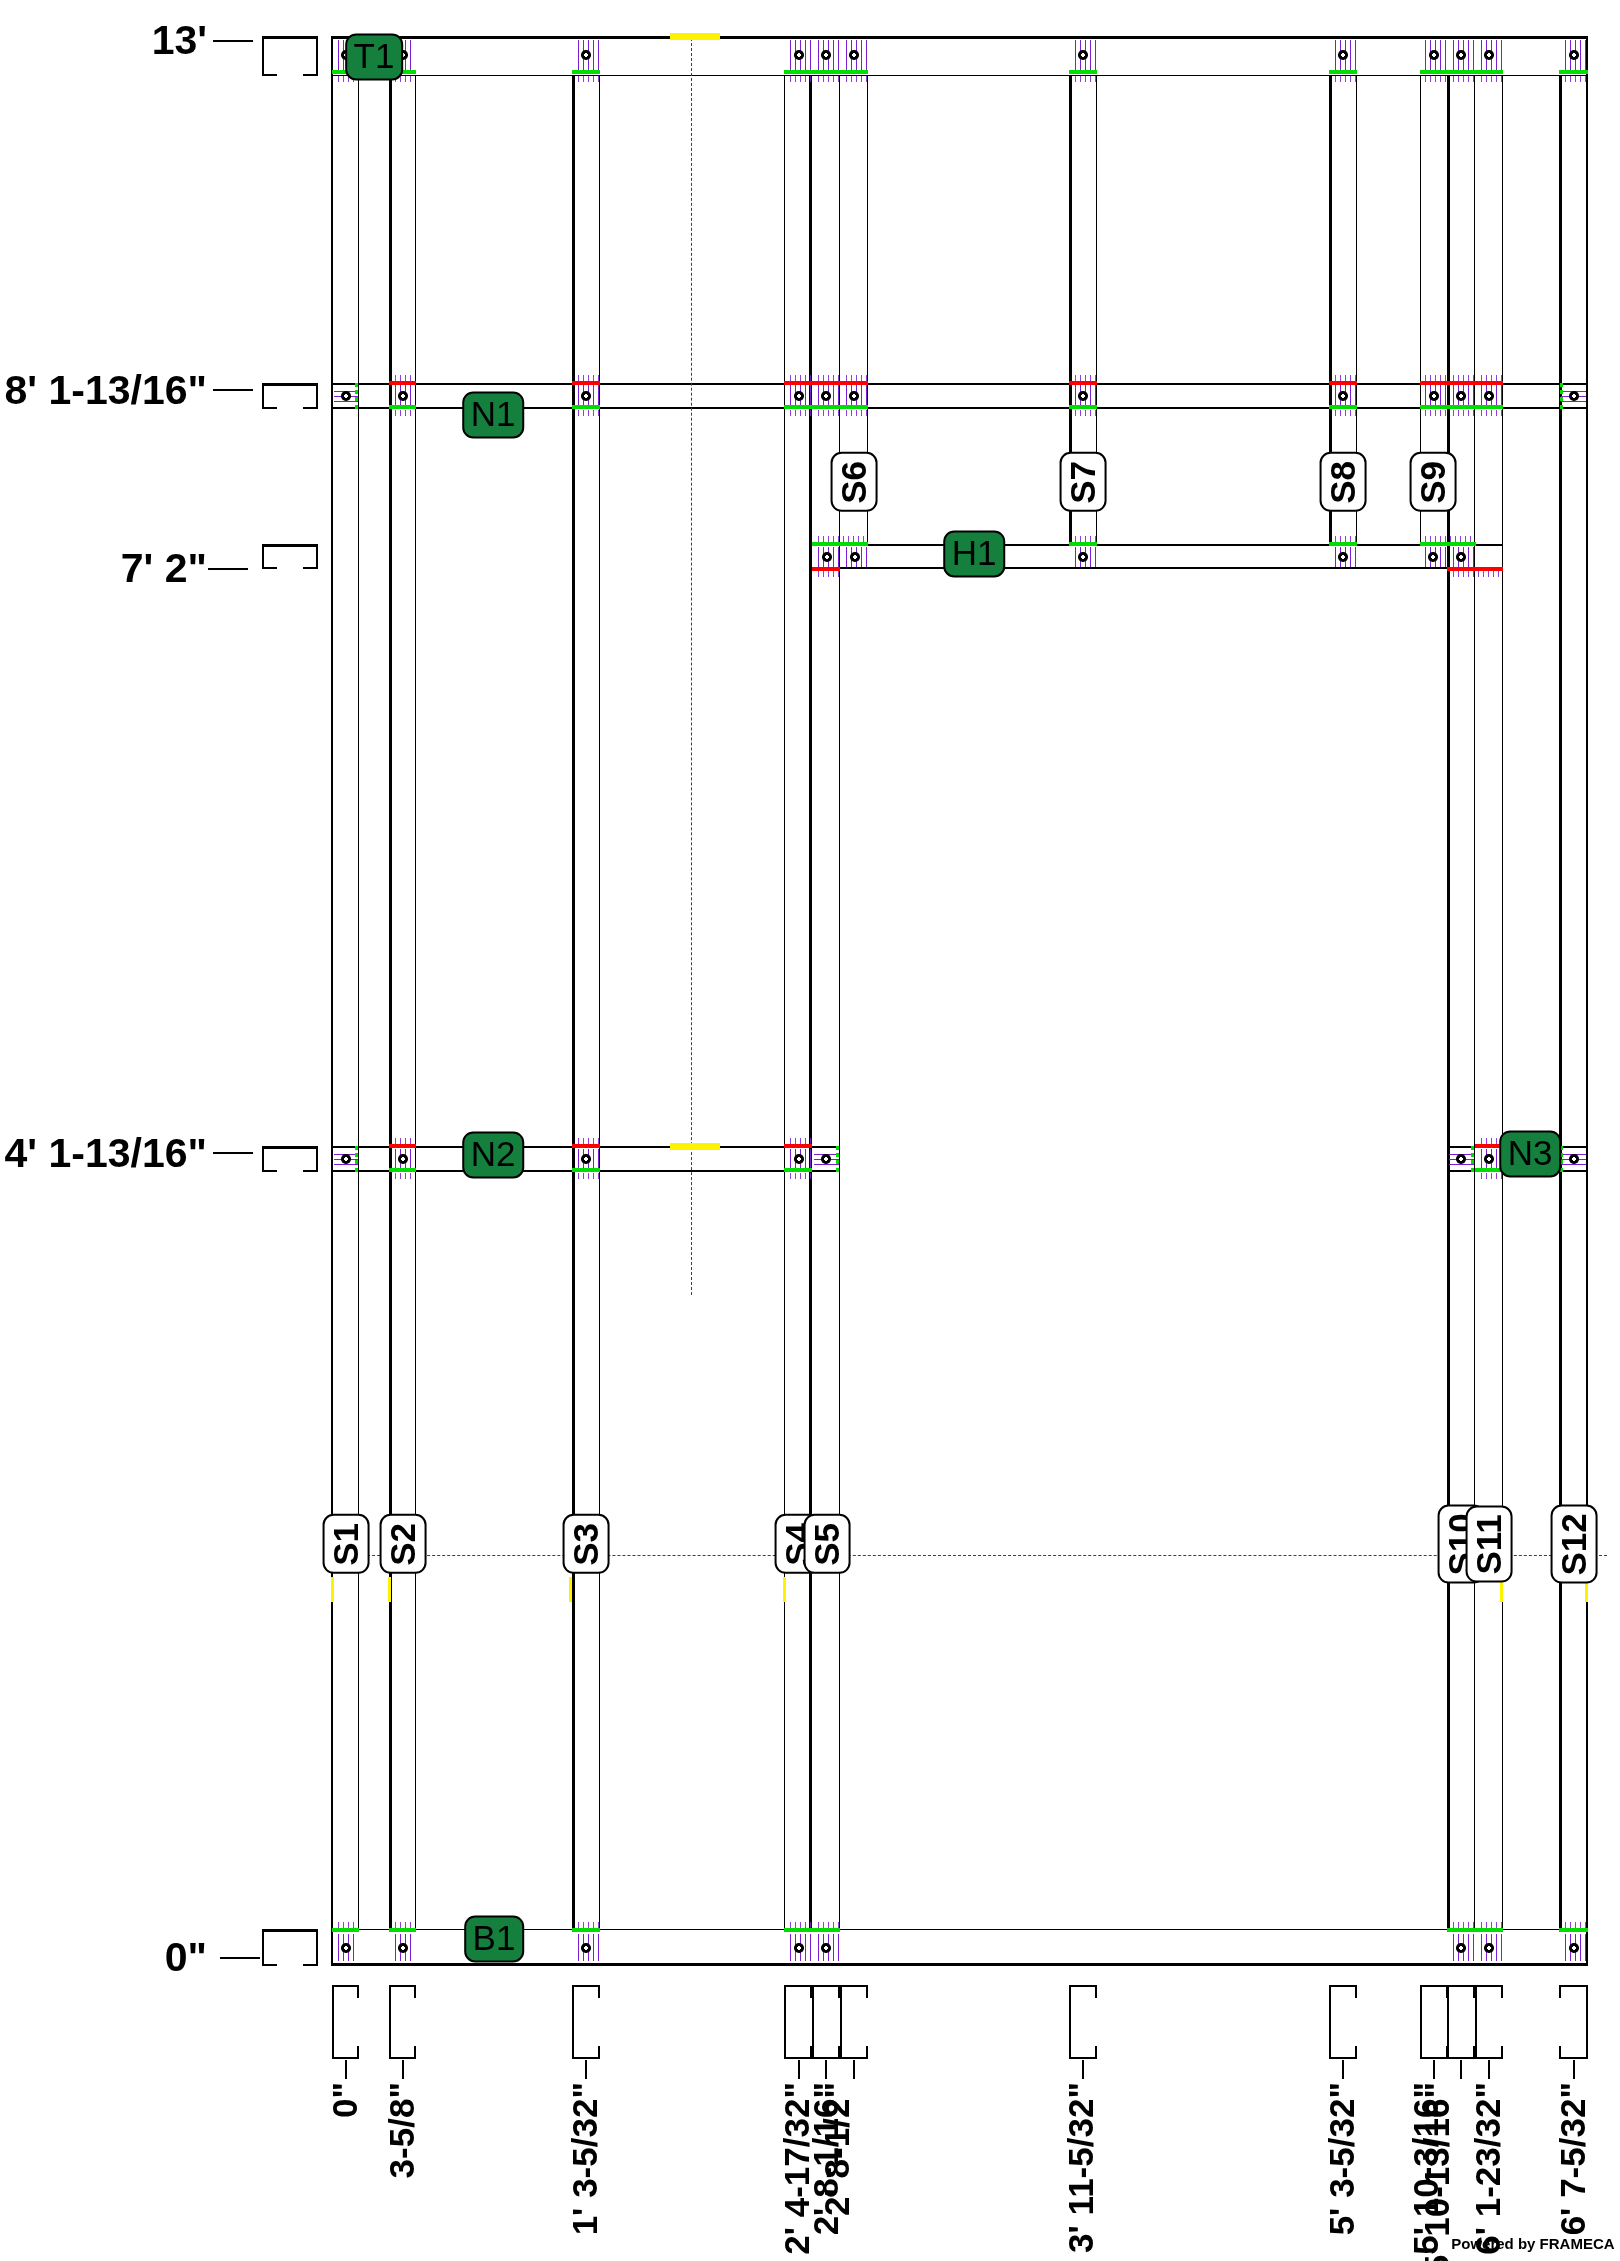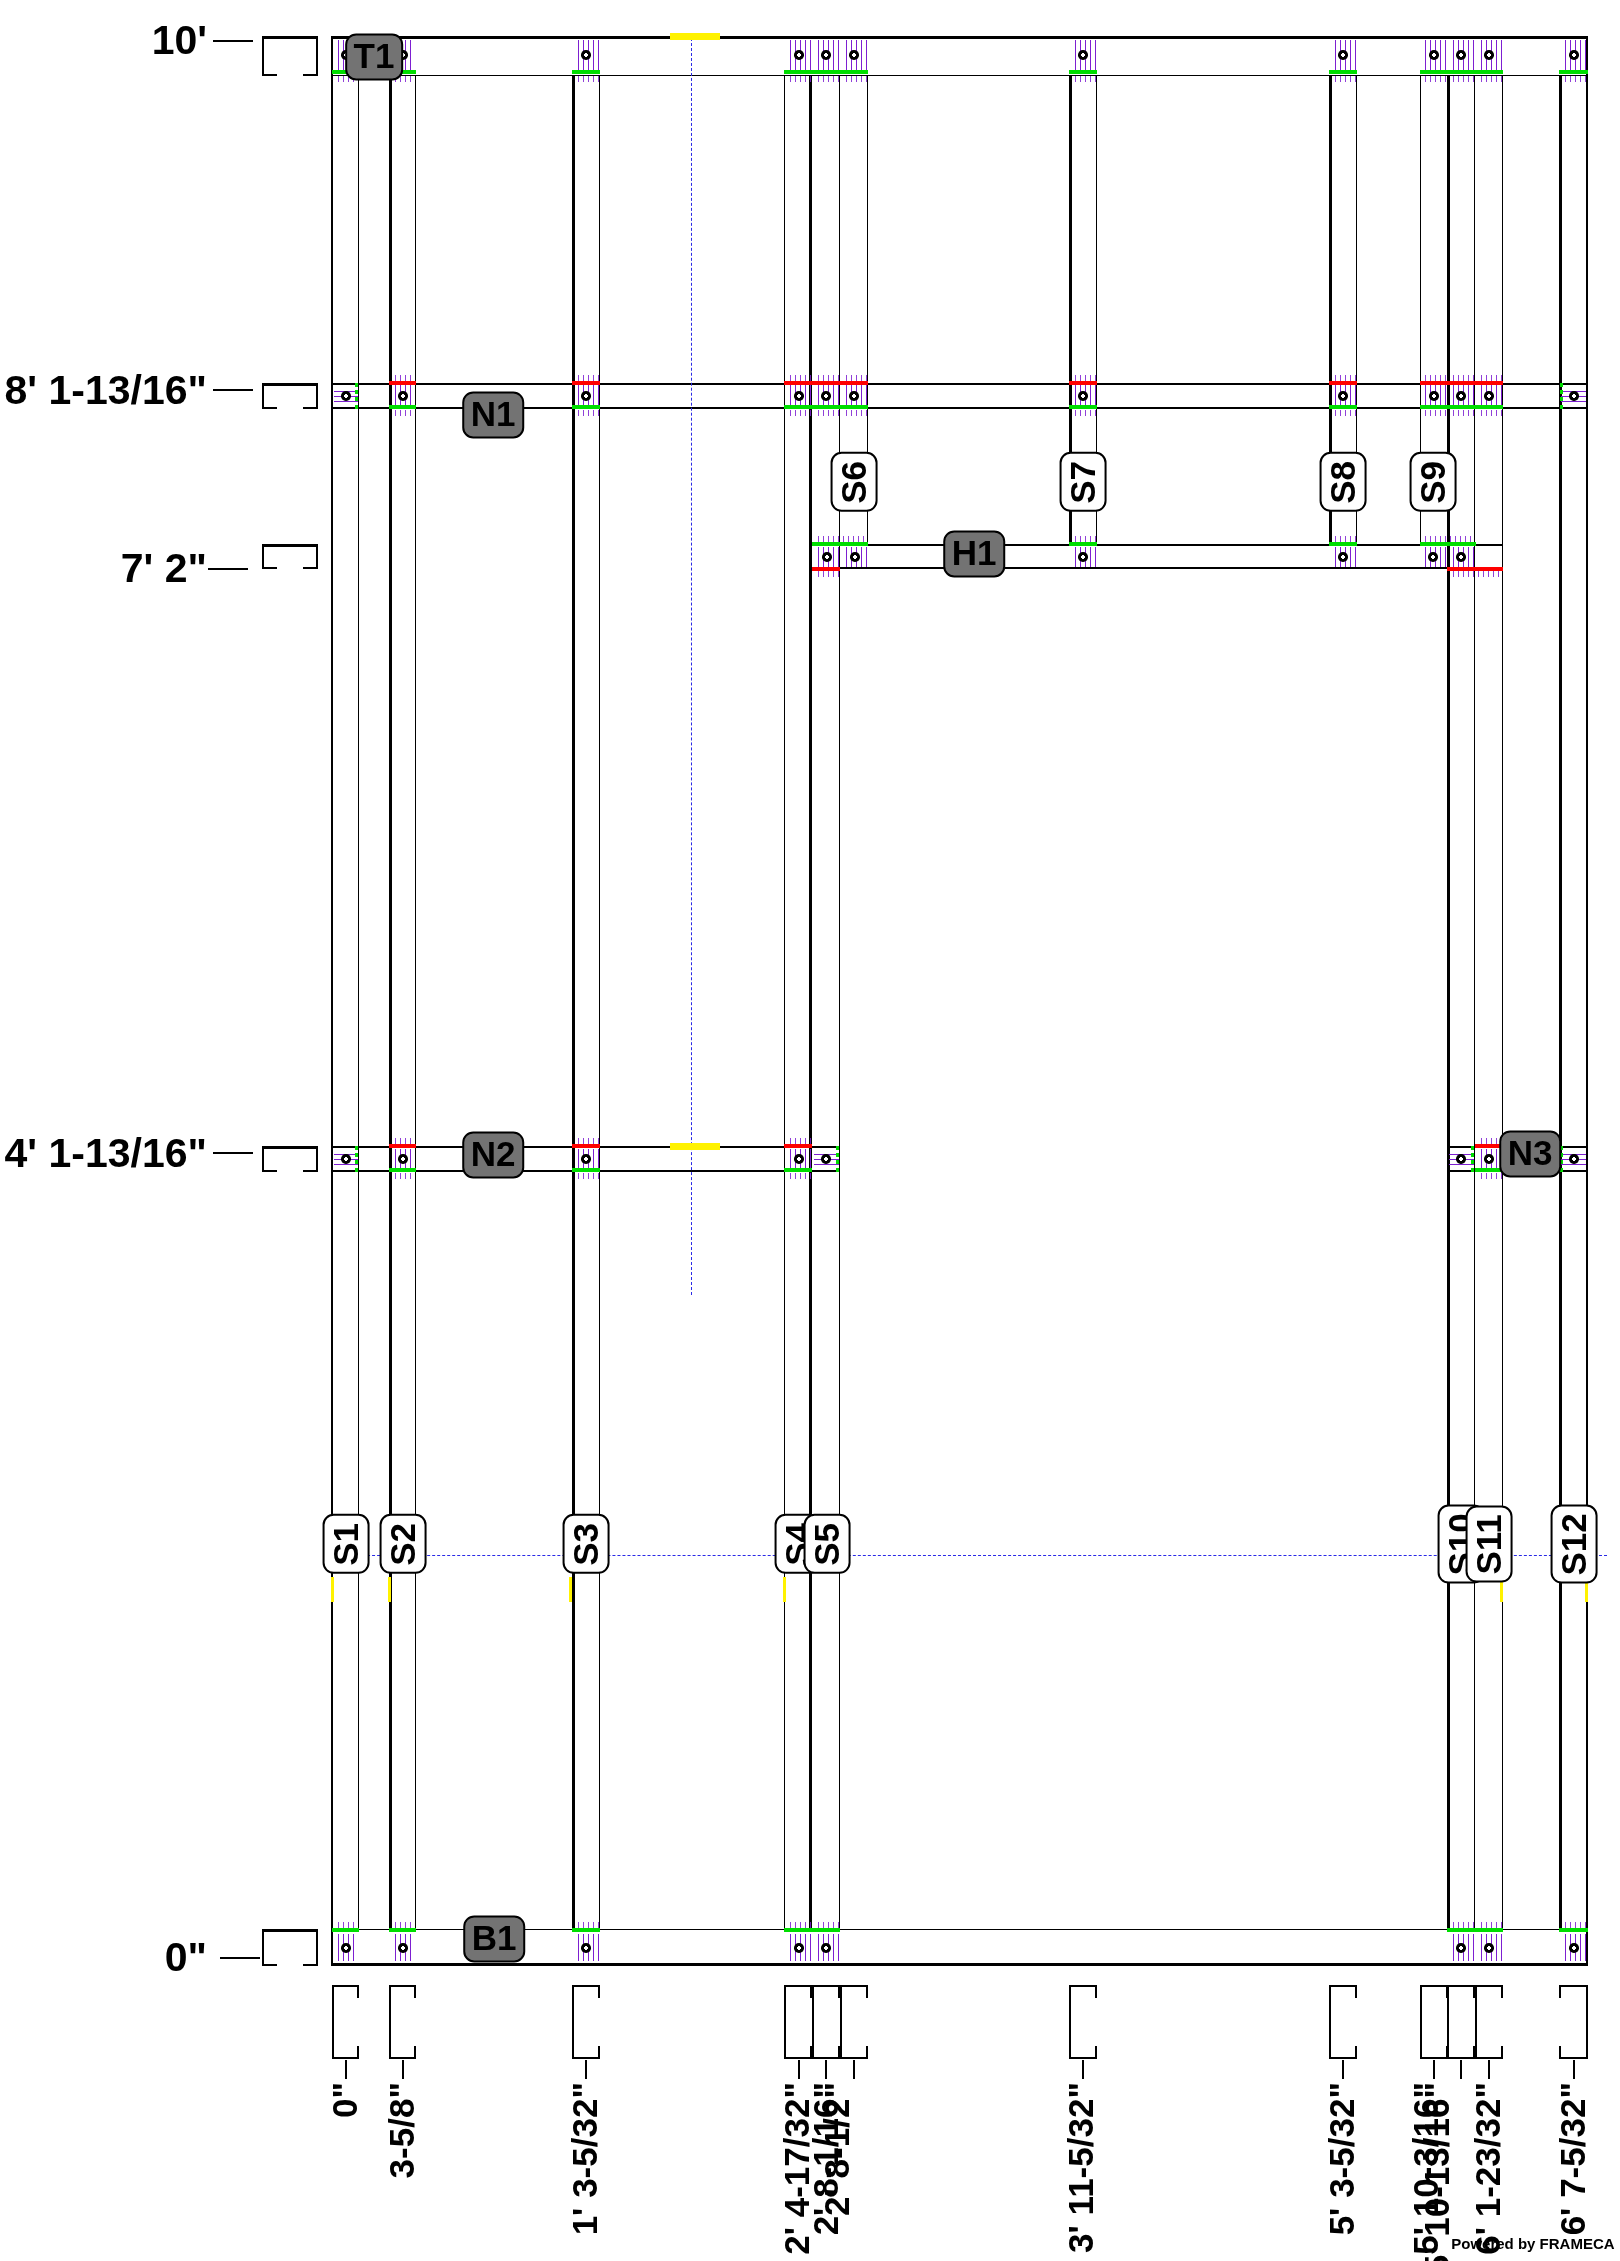--- a/index.html
+++ b/index.html
@@ -13,21 +13,21 @@
   .hatchV{position:absolute;background:repeating-linear-gradient(90deg,transparent 0 3.6px,var(--hatch) 3.6px 5px)}
   .hatchH{position:absolute;background:repeating-linear-gradient(0deg,transparent 0 3.6px,var(--hatch) 3.6px 5px)}
   .fr{position:absolute;background:repeating-linear-gradient(90deg,transparent 0 3.6px,var(--hatch) 3.6px 5px);opacity:.85}
   .gbar{position:absolute;background:var(--ok)}
   .rbar{position:absolute;background:var(--cut)}
   .gdash{position:absolute;width:3.2px;background:repeating-linear-gradient(180deg,var(--ok) 0 4px,transparent 4px 7.2px)}
   .dot{position:absolute;width:9.5px;height:9.5px;border-radius:50%;background:radial-gradient(circle,#fff 0 1.6px,#000 1.6px)}
   .yel{position:absolute;background:var(--hl)}
   .dashV{position:absolute;width:0;border-left:1.6px dashed var(--cl)}
   .dashH{position:absolute;height:0;border-top:1.6px dashed var(--cl)}
-  .boxlbl{position:absolute;background:#737373;border:2.4px solid #000;border-radius:11px;font-weight:bold;
+  .boxlbl{position:absolute;background:#15803d;border:2.4px solid #000;border-radius:11px;font-weight:normal;
           font-size:35px;line-height:1.05;padding:3.2px 6.4px;white-space:nowrap;transform:translate(-50%,-50%);z-index:5}
   .boxlblV{position:absolute;background:#fff;border:2.4px solid #000;border-radius:11px;font-weight:bold;
           font-size:35px;line-height:1.05;padding:6.4px 3.2px;white-space:nowrap;writing-mode:vertical-rl;
           transform:translate(-50%,-50%) rotate(180deg);z-index:5}
   .dimtext{position:absolute;font-size:41px;font-weight:bold;line-height:1;text-align:right;width:207px}
   .botlbl{position:absolute;font-size:35px;font-weight:bold;line-height:1;white-space:nowrap;
           writing-mode:vertical-rl;transform:rotate(180deg)}
   .cdown{position:absolute;border:2.4px solid #000;border-top-width:3.2px;border-bottom:0}
   .cright{position:absolute;border:2.4px solid #000;border-right:0}
   .cleft{position:absolute;border:2.4px solid #000;border-left:0}
@@ -295,21 +295,21 @@
     <div class="boxlblV" style="left: 586px; top: 1544px;">S3</div>
     <div class="boxlblV" style="left: 798px; top: 1544px;">S4</div>
     <div class="boxlblV" style="left: 827px; top: 1544px;">S5</div>
     <div class="boxlblV" style="left: 854px; top: 482px;">S6</div>
     <div class="boxlblV" style="left: 1083px; top: 482px;">S7</div>
     <div class="boxlblV" style="left: 1343px; top: 482px;">S8</div>
     <div class="boxlblV" style="left: 1433px; top: 482px;">S9</div>
     <div class="boxlblV" style="left: 1461px; top: 1544px;">S10</div>
     <div class="boxlblV" style="left: 1489px; top: 1544px;">S11</div>
     <div class="boxlblV" style="left: 1574px; top: 1544px;">S12</div>
-    <div class="dimtext" style="left: 0px; top: 20px;">10'</div>
+    <div class="dimtext" style="left: 0px; top: 20px;">13'</div>
     <div class="hline" style="left: 213px; top: 40px; width: 40px; height: 1.6px;"></div>
     <div class="cdown" style="left: 262px; top: 36px; width: 56px; height: 40px;">
       <span class="lipL"></span>
       <span class="lipR"></span>
     </div>
     <div class="dimtext" style="left: 0px; top: 370px;">8' 1-13/16"</div>
     <div class="hline" style="left: 213px; top: 389px; width: 40px; height: 1.6px;"></div>
     <div class="cdown" style="left: 262px; top: 383px; width: 56px; height: 26px;">
       <span class="lipL"></span>
       <span class="lipR"></span>

